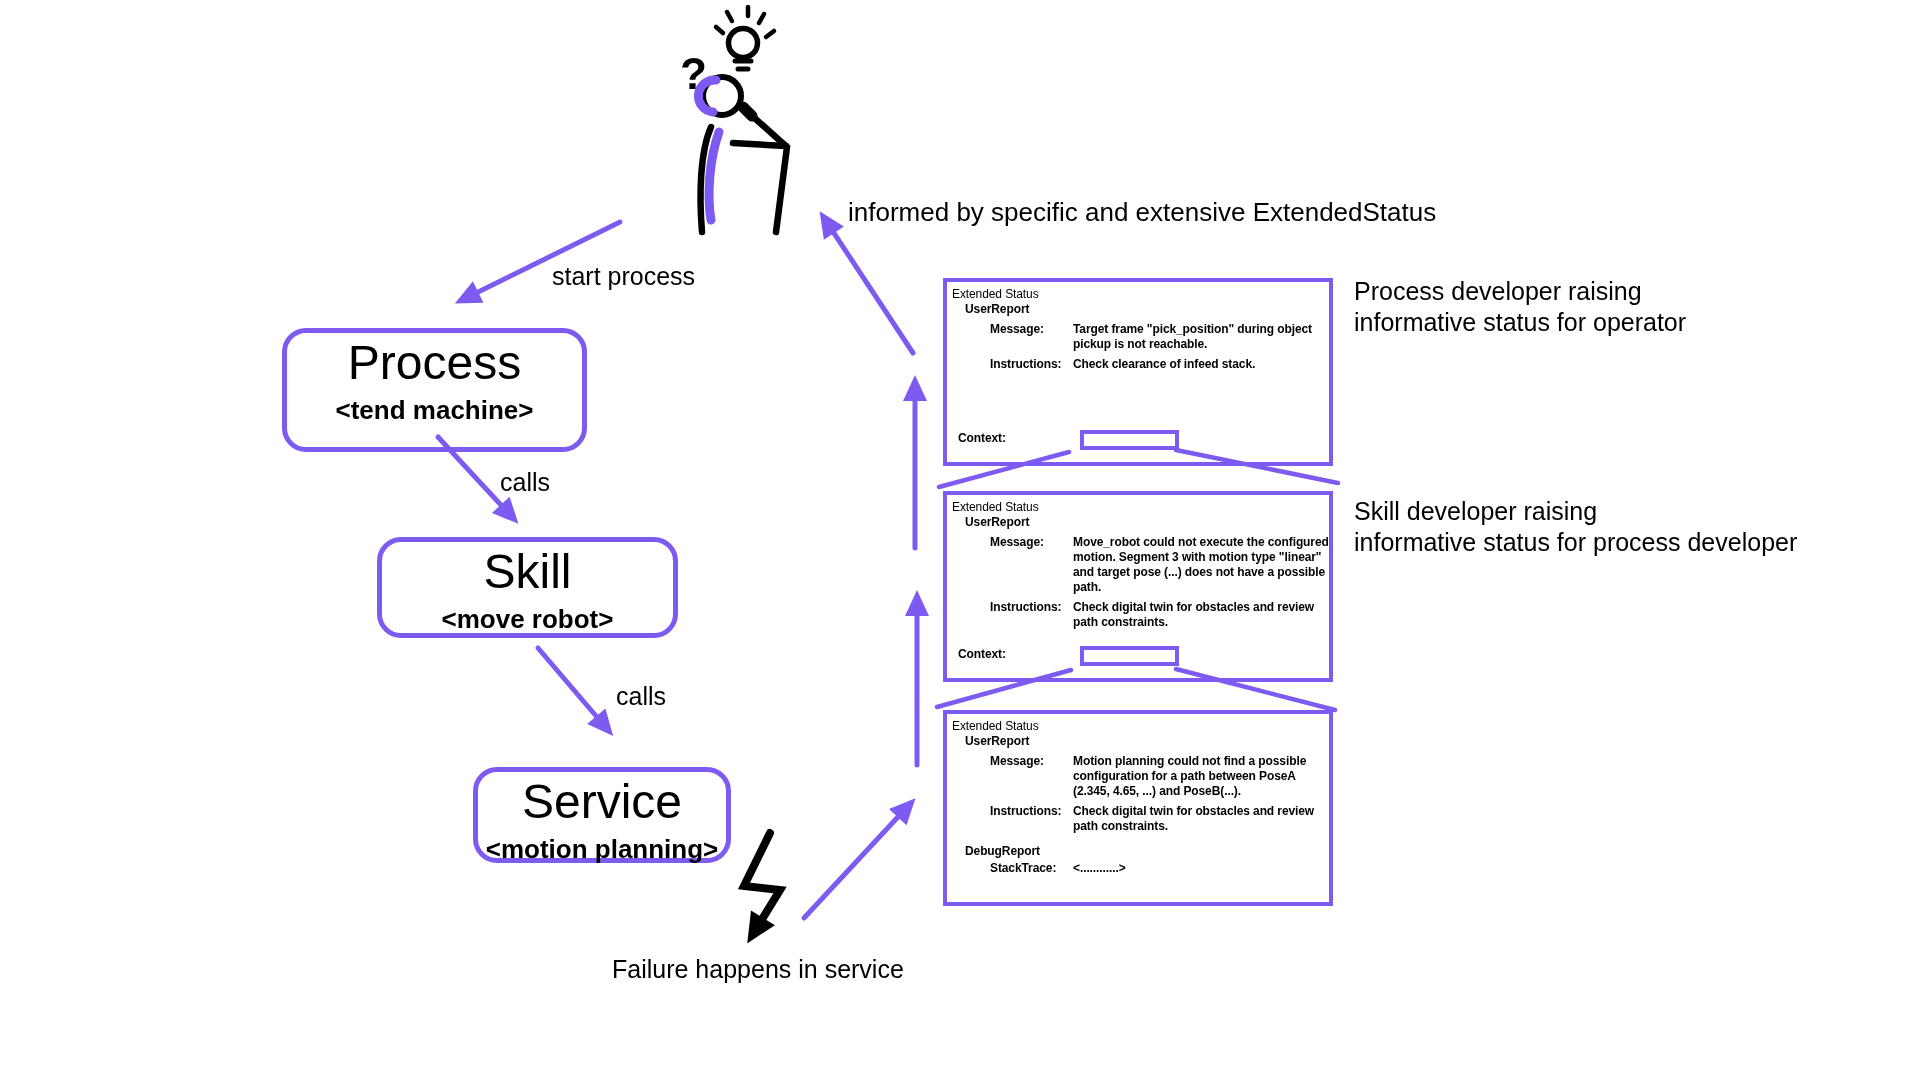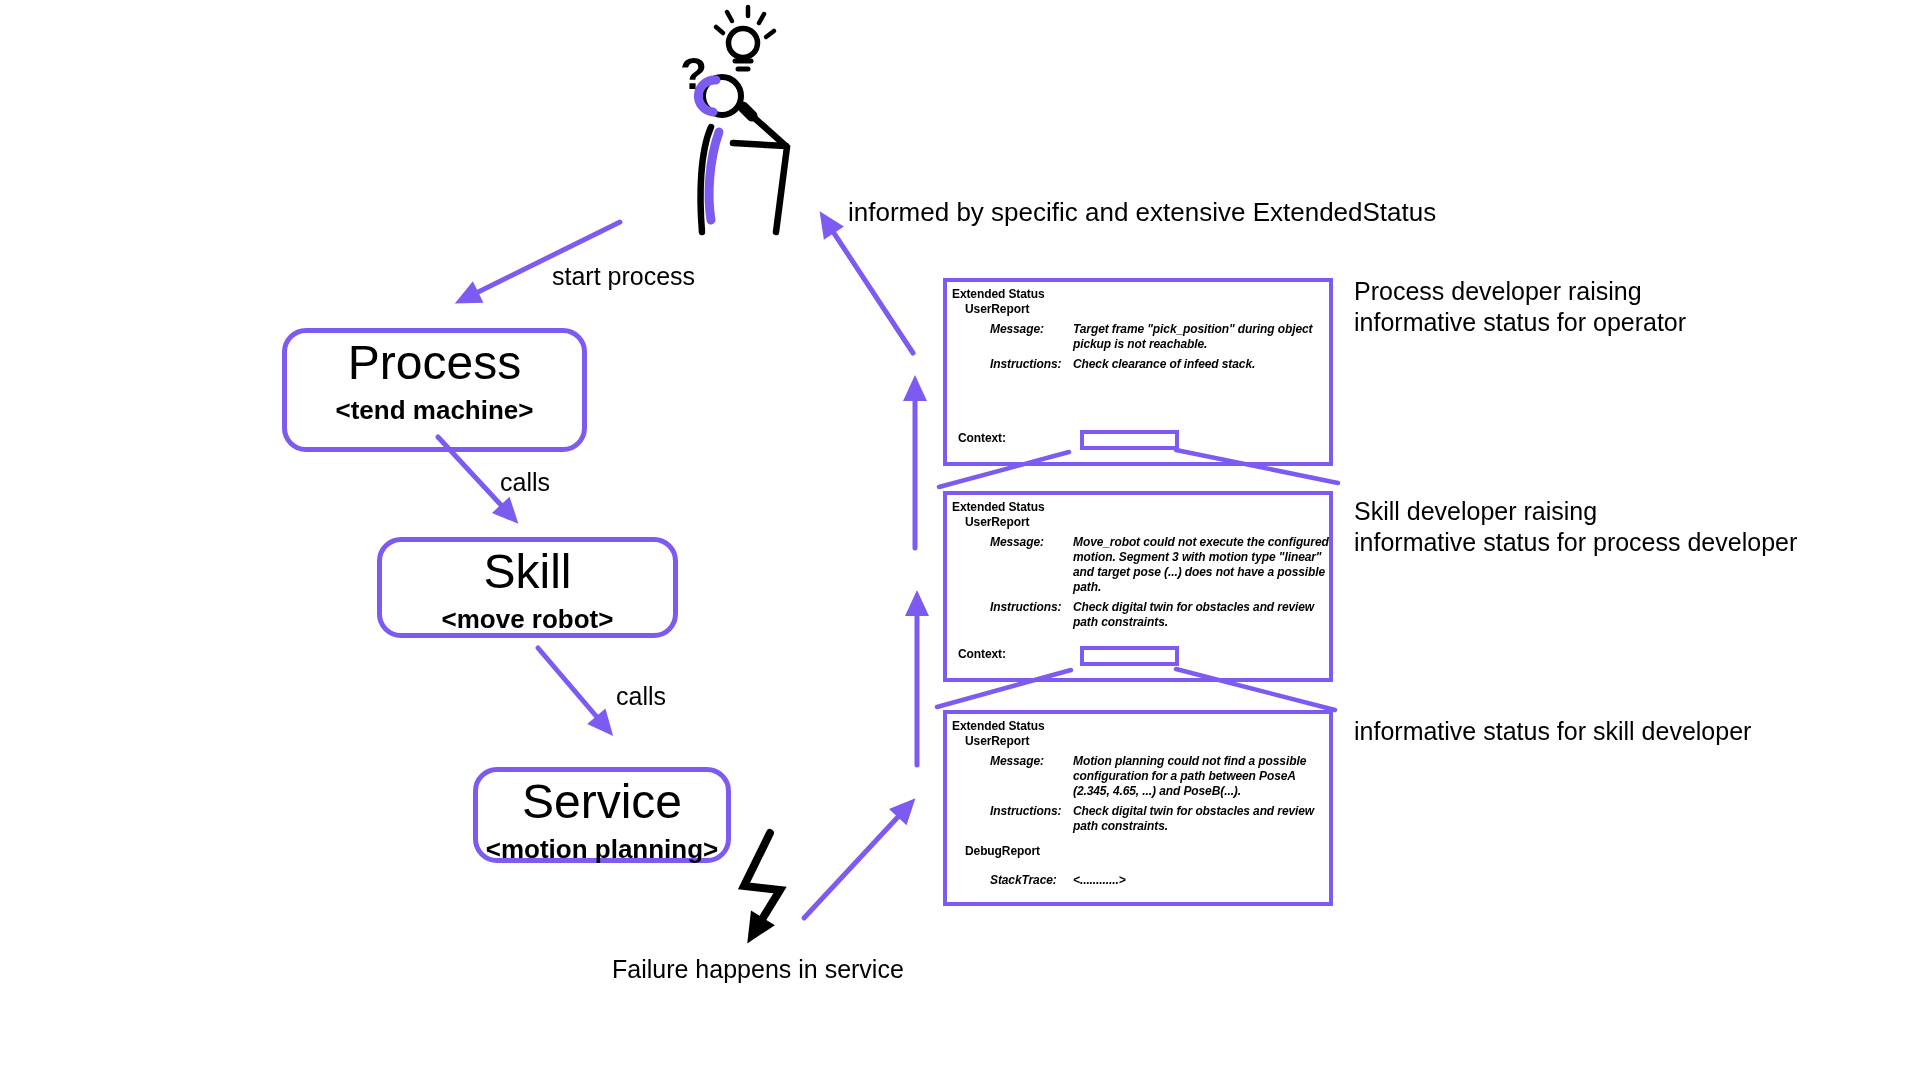--- a/index.html
+++ b/index.html
@@ -25,27 +25,27 @@
   #node-skill{left:377px;top:537px;width:301px;height:101px;}
   #node-skill .node-title{}
   #node-service{left:473px;top:767px;width:258px;height:96px;}
 
   
   .sbox{position:absolute;left:943px;width:390px;border:4px solid var(--accent);background:#fff;
         font-size:12px;line-height:15px;letter-spacing:-0.1px;padding:5px 6px 0 5px;}
   #sbox-0{top:278px;height:188px;}
   #sbox-1{top:491px;height:191px;}
   #sbox-2{top:710px;height:196px;}
-  .sb-header{font-weight:700;}
+  .sb-header{font-weight:400;}
   .sb-section{font-weight:700;margin-left:13px;}
-  .sb-row{position:relative;padding-left:121px;margin-top:5px;font-style:italic;}
+  .sb-row{position:relative;padding-left:121px;margin-top:5px;}
   .sb-label{position:absolute;left:38px;top:0;font-weight:700;}
   .sb-val{display:block;width:256px;font-weight:600;}
   .sb-debug{margin-top:10px;}
-  .sb-trace{margin-top:14px;}
+  .sb-trace{margin-top:2px;}
   .sb-context{position:absolute;left:11px;right:6px;bottom:12px;height:20px;}
   .sb-ctx-label{font-weight:700;position:absolute;left:0;top:1px;}
   .sb-ctx-rect{position:absolute;left:122px;top:0;width:99px;height:20px;border:4px solid var(--accent);background:#fff;}
 
   
   .annot{position:absolute;left:1354px;font-size:25px;font-weight:500;line-height:31px;white-space:nowrap;}
   #annot-0{top:276px;}
   #annot-1{top:496px;}
   #annot-2{top:716px;}
 
@@ -129,21 +129,20 @@
 
   <div class="annot" id="annot-0">
     <div>Process developer raising</div>
     <div>informative status for operator</div>
   </div>
   <div class="annot" id="annot-1">
     <div>Skill developer raising</div>
     <div>informative status for process developer</div>
   </div>
   <div class="annot" id="annot-2">
-    <div>informative status for skill developer</div>
   </div>
 
   <svg class="overlay" width="1920" height="1080" viewBox="0 0 1920 1080">
     <defs>
       <marker id="mp" markerUnits="userSpaceOnUse" markerWidth="28" markerHeight="26" refX="19" refY="13" orient="auto">
         <path d="M1,1 L27,13 L1,25 Z" fill="#7D5BF1"></path>
       </marker>
       <marker id="mb" markerUnits="userSpaceOnUse" markerWidth="32" markerHeight="30" refX="20" refY="15" orient="auto">
         <path d="M1,1 L31,15 L1,29 Z" fill="#000"></path>
       </marker>

